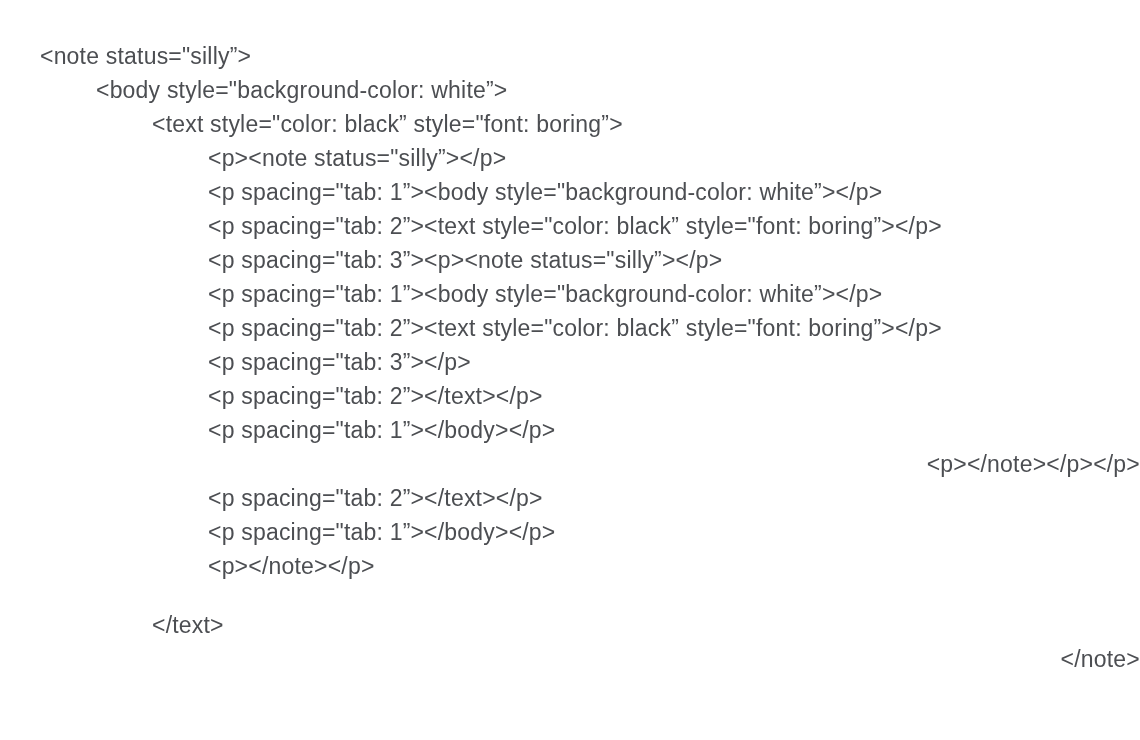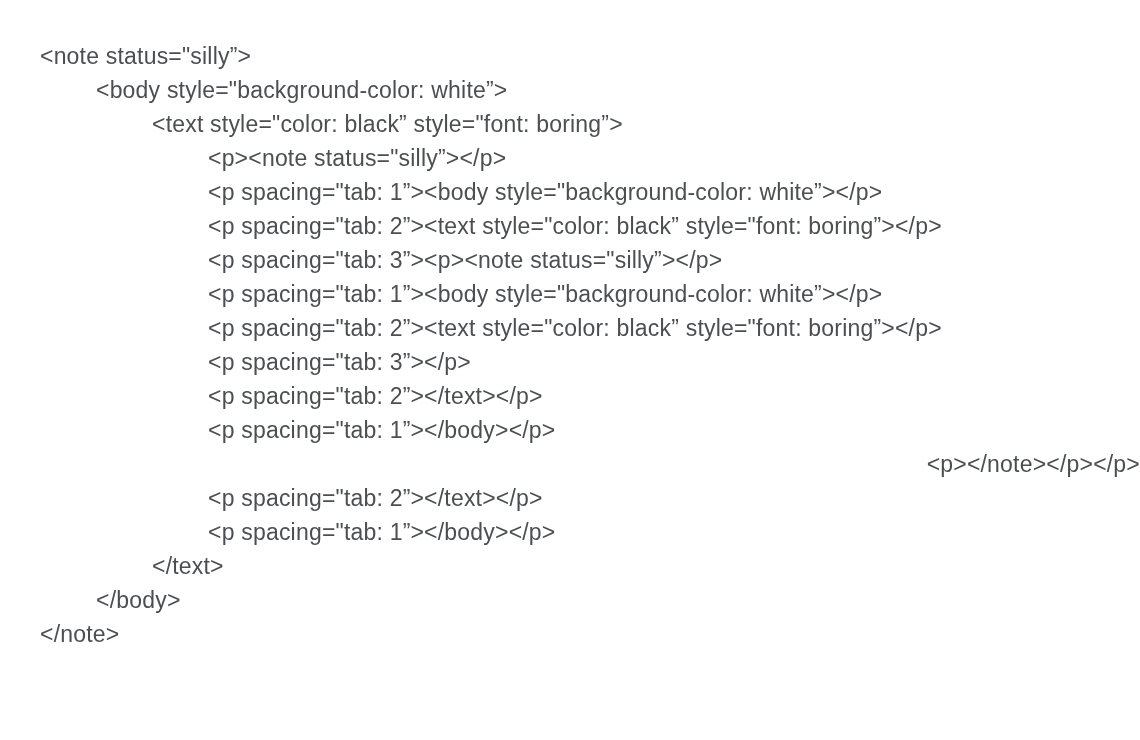--- a/index.html
+++ b/index.html
@@ -37,16 +37,16 @@
     <div class="code-line" style="padding-left: 168px;">&lt;p spacing="tab: 2”&gt;&lt;text style="color: black” style="font: boring”&gt;&lt;/p&gt;</div>
     <div class="code-line" style="padding-left: 168px;">&lt;p spacing="tab: 3”&gt;&lt;p&gt;&lt;note status="silly”&gt;&lt;/p&gt;</div>
     <div class="code-line" style="padding-left: 168px;">&lt;p spacing="tab: 1”&gt;&lt;body style="background-color: white”&gt;&lt;/p&gt;</div>
     <div class="code-line" style="padding-left: 168px;">&lt;p spacing="tab: 2”&gt;&lt;text style="color: black” style="font: boring”&gt;&lt;/p&gt;</div>
     <div class="code-line" style="padding-left: 168px;">&lt;p spacing="tab: 3”&gt;&lt;/p&gt;</div>
     <div class="code-line" style="padding-left: 168px;">&lt;p spacing="tab: 2”&gt;&lt;/text&gt;&lt;/p&gt;</div>
     <div class="code-line" style="padding-left: 168px;">&lt;p spacing="tab: 1”&gt;&lt;/body&gt;&lt;/p&gt;</div>
     <div class="code-line" style="padding-left: 168px; text-align: right;">&lt;p&gt;&lt;/note&gt;&lt;/p&gt;&lt;/p&gt;</div>
     <div class="code-line" style="padding-left: 168px;">&lt;p spacing="tab: 2”&gt;&lt;/text&gt;&lt;/p&gt;</div>
     <div class="code-line" style="padding-left: 168px;">&lt;p spacing="tab: 1”&gt;&lt;/body&gt;&lt;/p&gt;</div>
-    <div class="code-line" style="padding-left: 112px;">&lt;/text&gt;</div>
-    <div class="code-line" style="padding-left: 56px;">&lt;/body&gt;</div>
-    <div class="code-line" style="padding-left: 0px;">&lt;/note&gt;</div>
+    <div class="code-line" style="padding-left: 168px;">&lt;p&gt;&lt;/note&gt;&lt;/p&gt;</div>
+    <div class="code-line" style="padding-left: 112px; margin-top: 25px;">&lt;/text&gt;</div>
+    <div class="code-line" style="padding-left: 0px; text-align: right;">&lt;/note&gt;</div>
   </div>
 
 </body></html>

